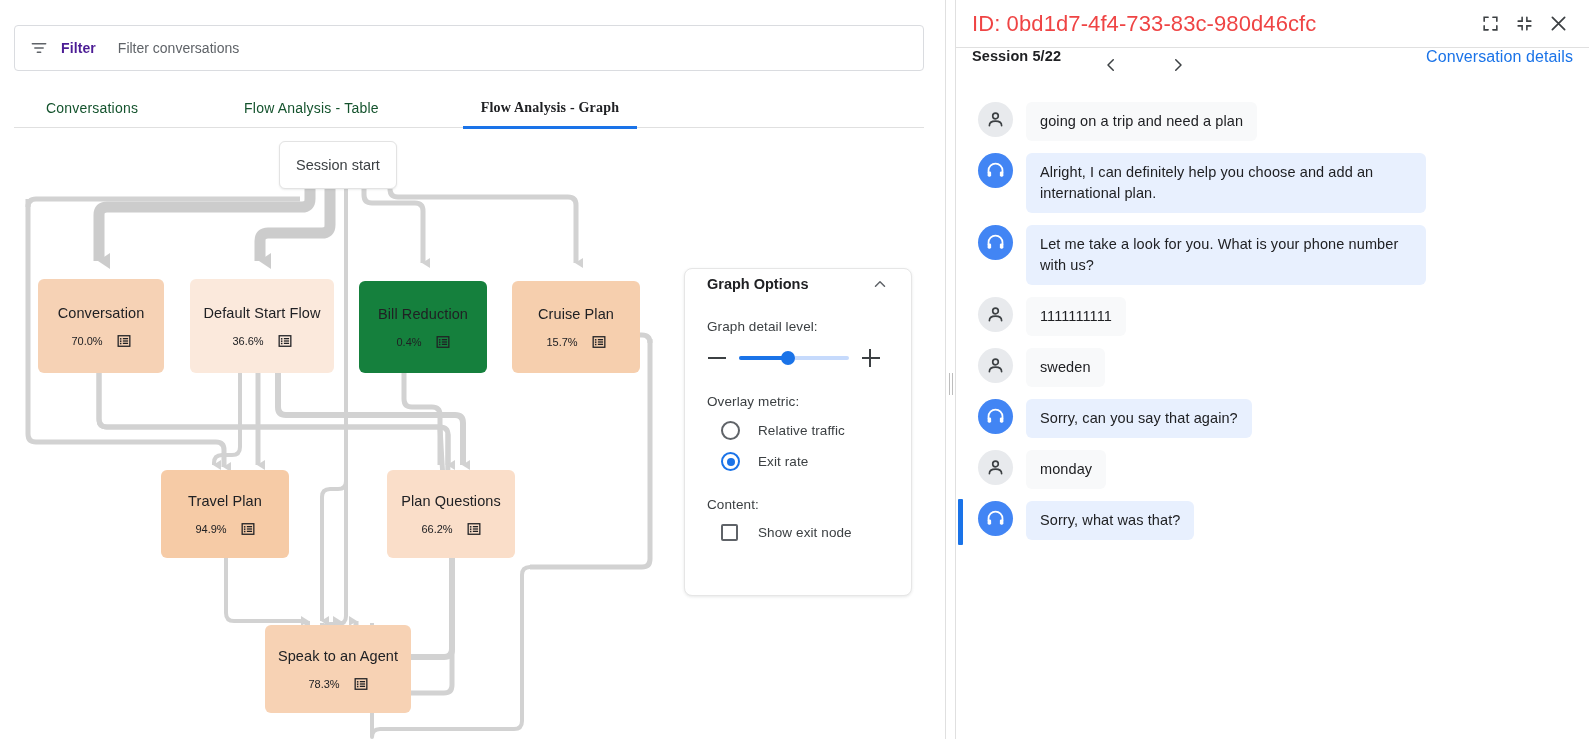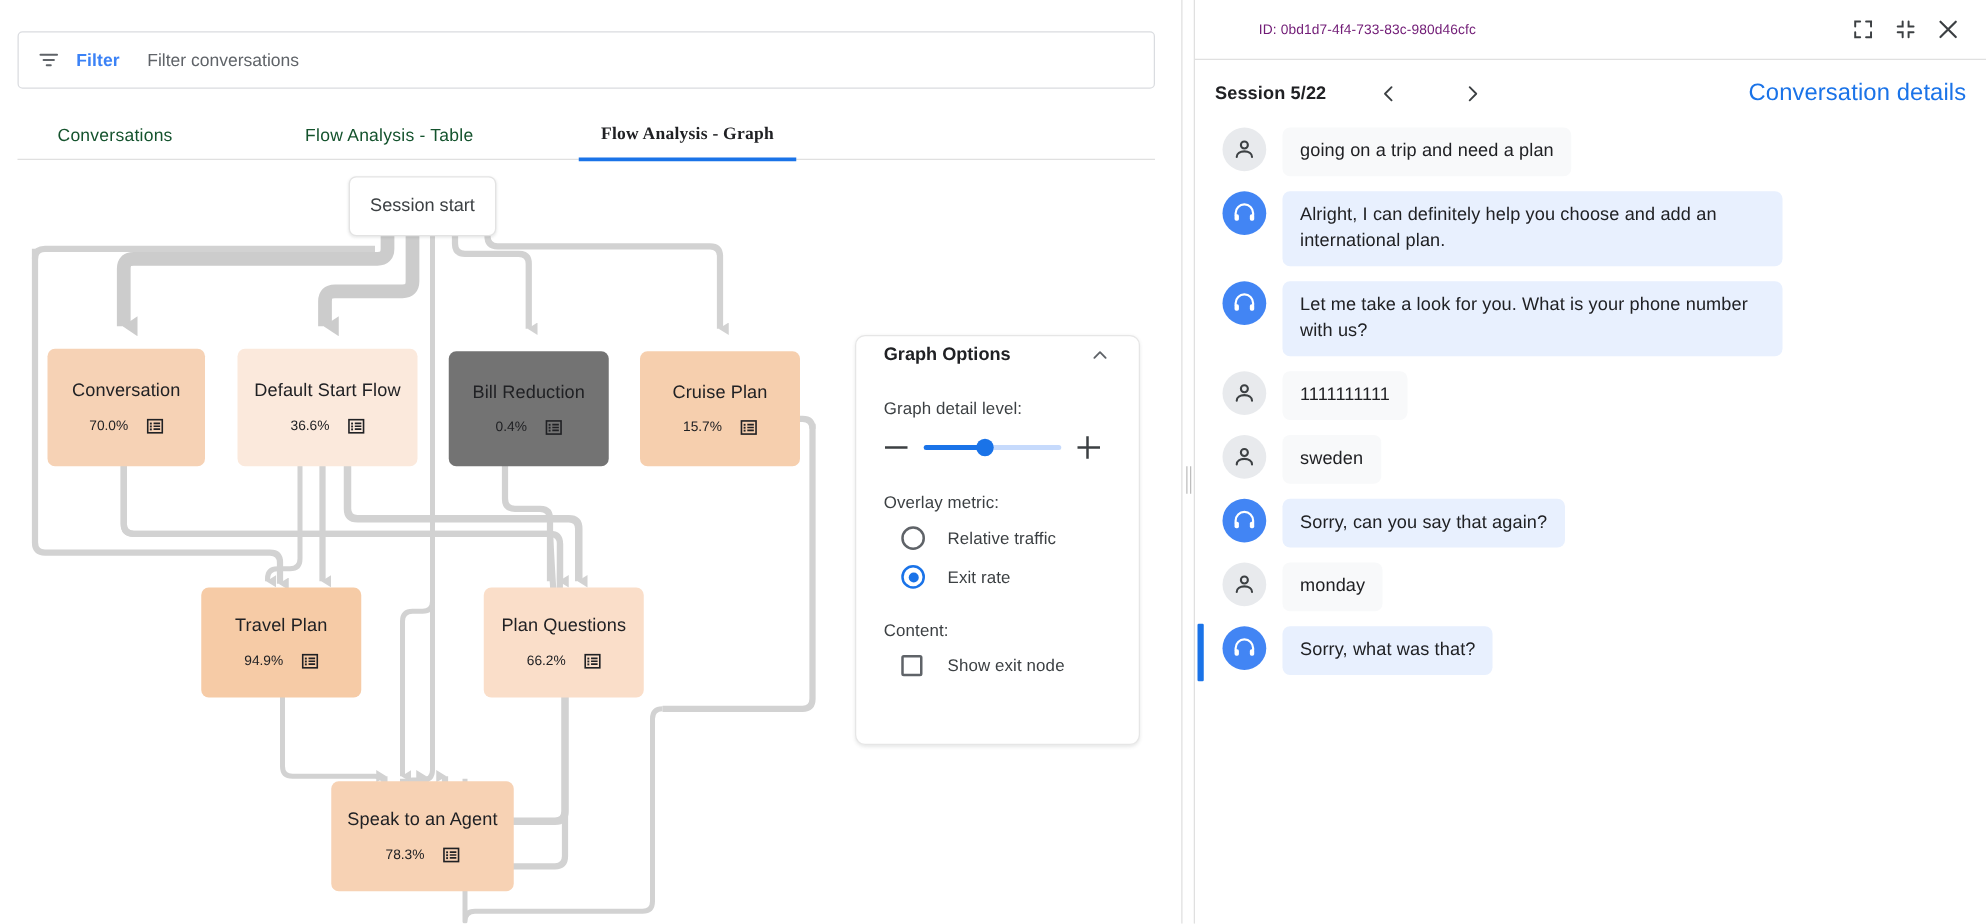--- a/index.html
+++ b/index.html
@@ -25,21 +25,21 @@
   #filter-bar {
     position: absolute; left: 14px; top: 25px;
     width: 910px; height: 46px;
     border: 1px solid #dadce0; border-radius: 4px;
     background: #fff;
     display: flex; align-items: center;
     padding: 0 14px;
   }
   #filter-icon { width: 20px; height: 20px; margin-right: 12px; flex: 0 0 20px; }
   #filter-label {
-    font-size: 14px; font-weight: bold; color: #3b82f6;
+    font-size: 14px; font-weight: bold; color: #4c1d95;
     margin-right: 22px; letter-spacing: .1px;
   }
   #filter-input {
     border: none; outline: none; font-size: 14px;
     color: #5f6368; width: 700px;
     font-family: "Liberation Sans", sans-serif;
     background: transparent;
   }
   #filter-input::placeholder { color: #5f6368; }
 
@@ -182,37 +182,37 @@
   #right-pane {
     position: relative;
     flex: 1 1 auto; height: 739px;
     background: #fff; overflow: hidden;
   }
   #rp-header {
     height: 48px; display: flex; align-items: center;
     padding: 0 14px 0 16px;
     border-bottom: 1px solid #e0e0e0;
   }
-  #rp-id { font-size: 11px; color: #701a75; flex: 1 1 auto; letter-spacing: .1px; margin-left: 35px; }
+  #rp-id { font-size: 22px; color: #ef4444; flex: 1 1 auto; letter-spacing: .1px; }
   .hdr-icon-btn {
     width: 34px; height: 34px; display: flex; align-items: center; justify-content: center;
     cursor: pointer; border-radius: 50%;
   }
   #rp-subheader {
-    height: 54px; display: flex; align-items: center;
+    height: 54px; display: flex; 
     padding: 0 16px 0 16px;
     gap: 21px;
   }
   #session-label { font-size: 14.5px; color: #202124; font-weight: bold; letter-spacing: .1px; }
   .nav-arrow {
     width: 34px; height: 34px; display: flex; align-items: center; justify-content: center;
     cursor: pointer; margin-left: 12px;
   }
   #conv-details {
-    margin-left: auto; font-size: 19px; color: #1a73e8; cursor: pointer; letter-spacing: .1px;
+    margin-left: auto; font-size: 16px; color: #1a73e8; cursor: pointer; letter-spacing: .1px;
   }
 
   #messages { padding: 0 16px 0 16px; position: relative; }
   .msg {
     display: flex; align-items: flex-start;
     margin-bottom: 12px; position: relative; padding-left: 6px;
   }
   .msg.highlight::before {
     content: ""; position: absolute; left: -14px; top: -2px;
     width: 5px; height: 46px; background: #1a73e8; border-radius: 1px;
@@ -329,21 +329,21 @@
             <line x1="10" y1="8" x2="19" y2="8" stroke="#202124" stroke-width="2.2"></line>
             <line x1="10" y1="12" x2="19" y2="12" stroke="#202124" stroke-width="2.2"></line>
             <line x1="10" y1="16" x2="19" y2="16" stroke="#202124" stroke-width="2.2"></line>
             <rect x="5" y="7" width="2.6" height="2.6" fill="#202124"></rect>
             <rect x="5" y="11" width="2.6" height="2.6" fill="#202124"></rect>
             <rect x="5" y="15" width="2.6" height="2.6" fill="#202124"></rect>
           </svg>
         </span>
       </div>
 
-      <div class="node" style="left:359px; top:152px; width:128px; height:92px; background:#737373;">
+      <div class="node" style="left:359px; top:152px; width:128px; height:92px; background:#15803d;">
         <span class="node-title">Bill Reduction</span>
         <span class="node-meta">
           <span class="node-pct">0.4%</span>
           <svg class="node-icon" viewBox="0 0 24 24">
             <rect x="2" y="3" width="20" height="18" fill="none" stroke="#202124" stroke-width="2.2"></rect>
             <line x1="10" y1="8" x2="19" y2="8" stroke="#202124" stroke-width="2.2"></line>
             <line x1="10" y1="12" x2="19" y2="12" stroke="#202124" stroke-width="2.2"></line>
             <line x1="10" y1="16" x2="19" y2="16" stroke="#202124" stroke-width="2.2"></line>
             <rect x="5" y="7" width="2.6" height="2.6" fill="#202124"></rect>
             <rect x="5" y="11" width="2.6" height="2.6" fill="#202124"></rect>

